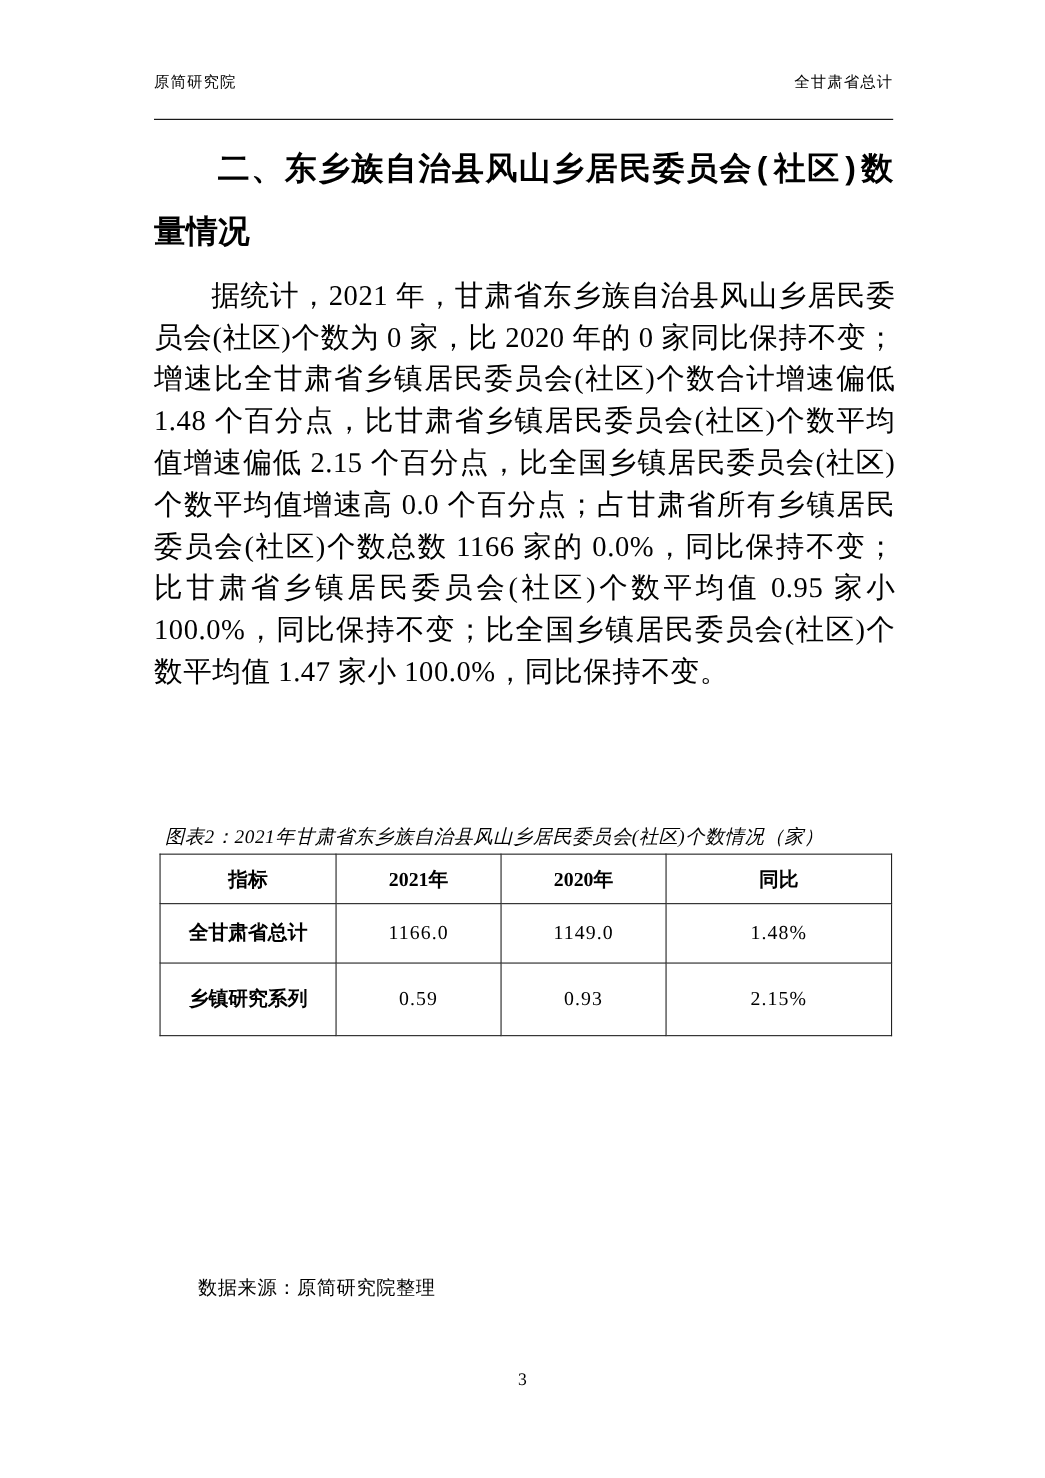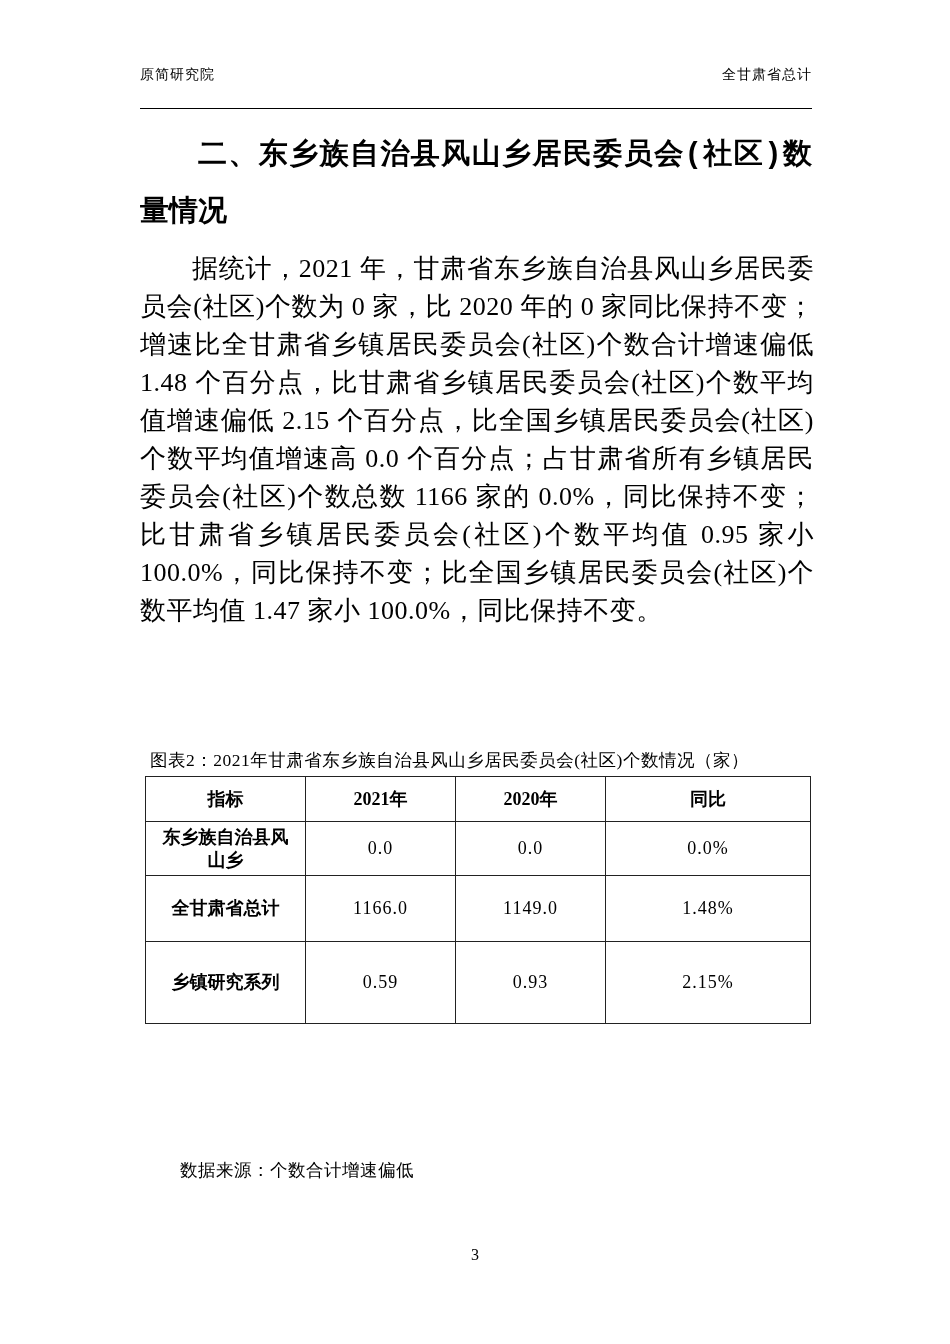--- a/index.html
+++ b/index.html
@@ -58,20 +58,21 @@
   }
 
   
   .fig-caption {
     position: absolute;
     top: 748px;
     left: 150px;
     width: 660px;
     font-size: 17.5px;
     letter-spacing: 0.5px;
+    font-style: italic;
   }
 
   
   .data-table {
     position: absolute;
     top: 776px;
     left: 145px;
     width: 665px;
     border-collapse: collapse;
     table-layout: fixed;
@@ -144,37 +145,31 @@
     <thead>
       <tr>
         <th>指标</th>
         <th>2021年</th>
         <th>2020年</th>
         <th>同比</th>
       </tr>
     </thead>
     <tbody>
       <tr>
-        <td class="row-label">东乡族自治县风山乡</td>
-        <td class="num">0.0</td>
-        <td class="num">0.0</td>
-        <td class="num">0.0%</td>
-      </tr>
-      <tr>
         <td class="row-label">全甘肃省总计</td>
         <td class="num">1166.0</td>
         <td class="num">1149.0</td>
         <td class="num">1.48%</td>
       </tr>
       <tr>
         <td class="row-label">乡镇研究系列</td>
         <td class="num">0.59</td>
         <td class="num">0.93</td>
         <td class="num">2.15%</td>
       </tr>
     </tbody>
   </table>
 
-  <div class="source-note">数据来源：个数合计增速偏低</div>
+  <div class="source-note">数据来源：原简研究院整理</div>
 
   <div class="page-number">3</div>
 
 </div>
 
 </body></html>

